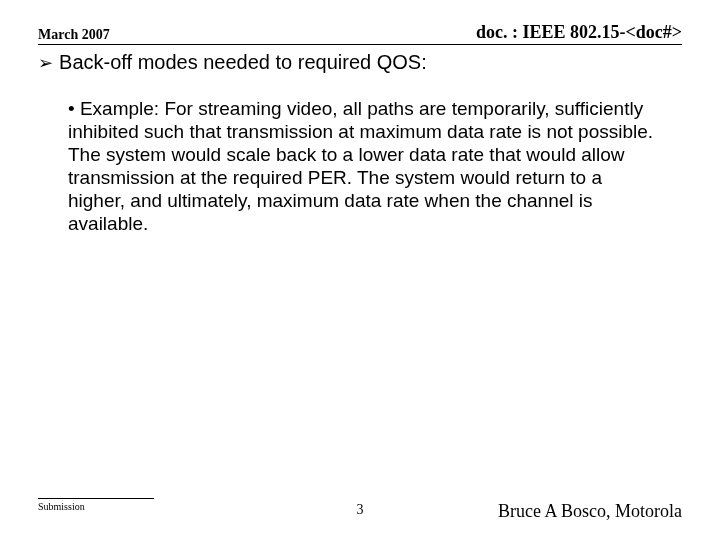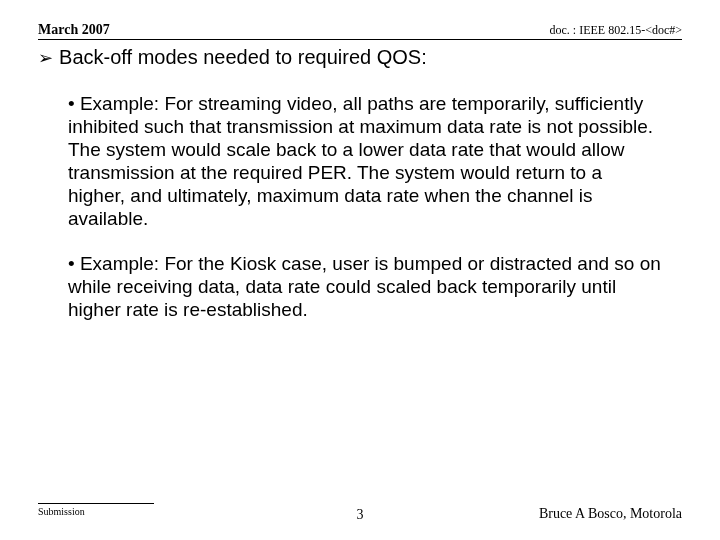--- a/index.html
+++ b/index.html
@@ -23,22 +23,22 @@
     justify-content: space-between;
     align-items: flex-end;
     border-bottom: 1.5px solid #000;
     padding-bottom: 1px;
   }
   .header-left {
     font-weight: bold;
     font-size: 14px;
   }
   .header-right {
-    font-weight: normal;
-    font-size: 12px;
+    font-weight: bold;
+    font-size: 18px;
   }
   .content {
     margin-top: 6px;
   }
   .arrow-bullet {
     font-family: Arial, sans-serif;
     font-size: 20px;
     display: flex;
     align-items: flex-start;
     gap: 6px;
@@ -85,21 +85,21 @@
   }
   .footer-center {
     position: absolute;
     left: 0;
     right: 0;
     text-align: center;
     font-size: 14px;
     top: 4px;
   }
   .footer-right {
-    font-size: 14px;
+    font-size: 18px;
     text-align: center;
   }
 </style>
 </head>
 <body>
 
 <div class="page">
 
   <div class="header-row">
     <div class="header-left">March 2007</div>
@@ -107,21 +107,20 @@
   </div>
 
   <div class="content">
     <div class="arrow-bullet">
       <span class="arrow-glyph">➢</span>
       <span class="arrow-text">Back-off modes needed to required QOS:</span>
     </div>
 
     <div class="body-block">
       <div class="para">• Example: For streaming video, all paths are temporarily, sufficiently inhibited such that transmission at maximum data rate is not possible. The system would scale back to a lower data rate that would allow transmission at the required PER. The system would return to a higher, and ultimately,  maximum data rate when the channel is available.</div>
-      <div class="para">• Example: For the Kiosk case,  user is bumped or distracted and so on while receiving data, data rate could scaled back temporarily until higher rate is re-established.</div>
     </div>
   </div>
 
   <div class="footer">
     <div class="footer-rule"></div>
     <div class="footer-row">
       <div class="footer-left">Submission</div>
       <div class="footer-center">3</div>
       <div class="footer-right">Bruce A Bosco, Motorola</div>
     </div>

